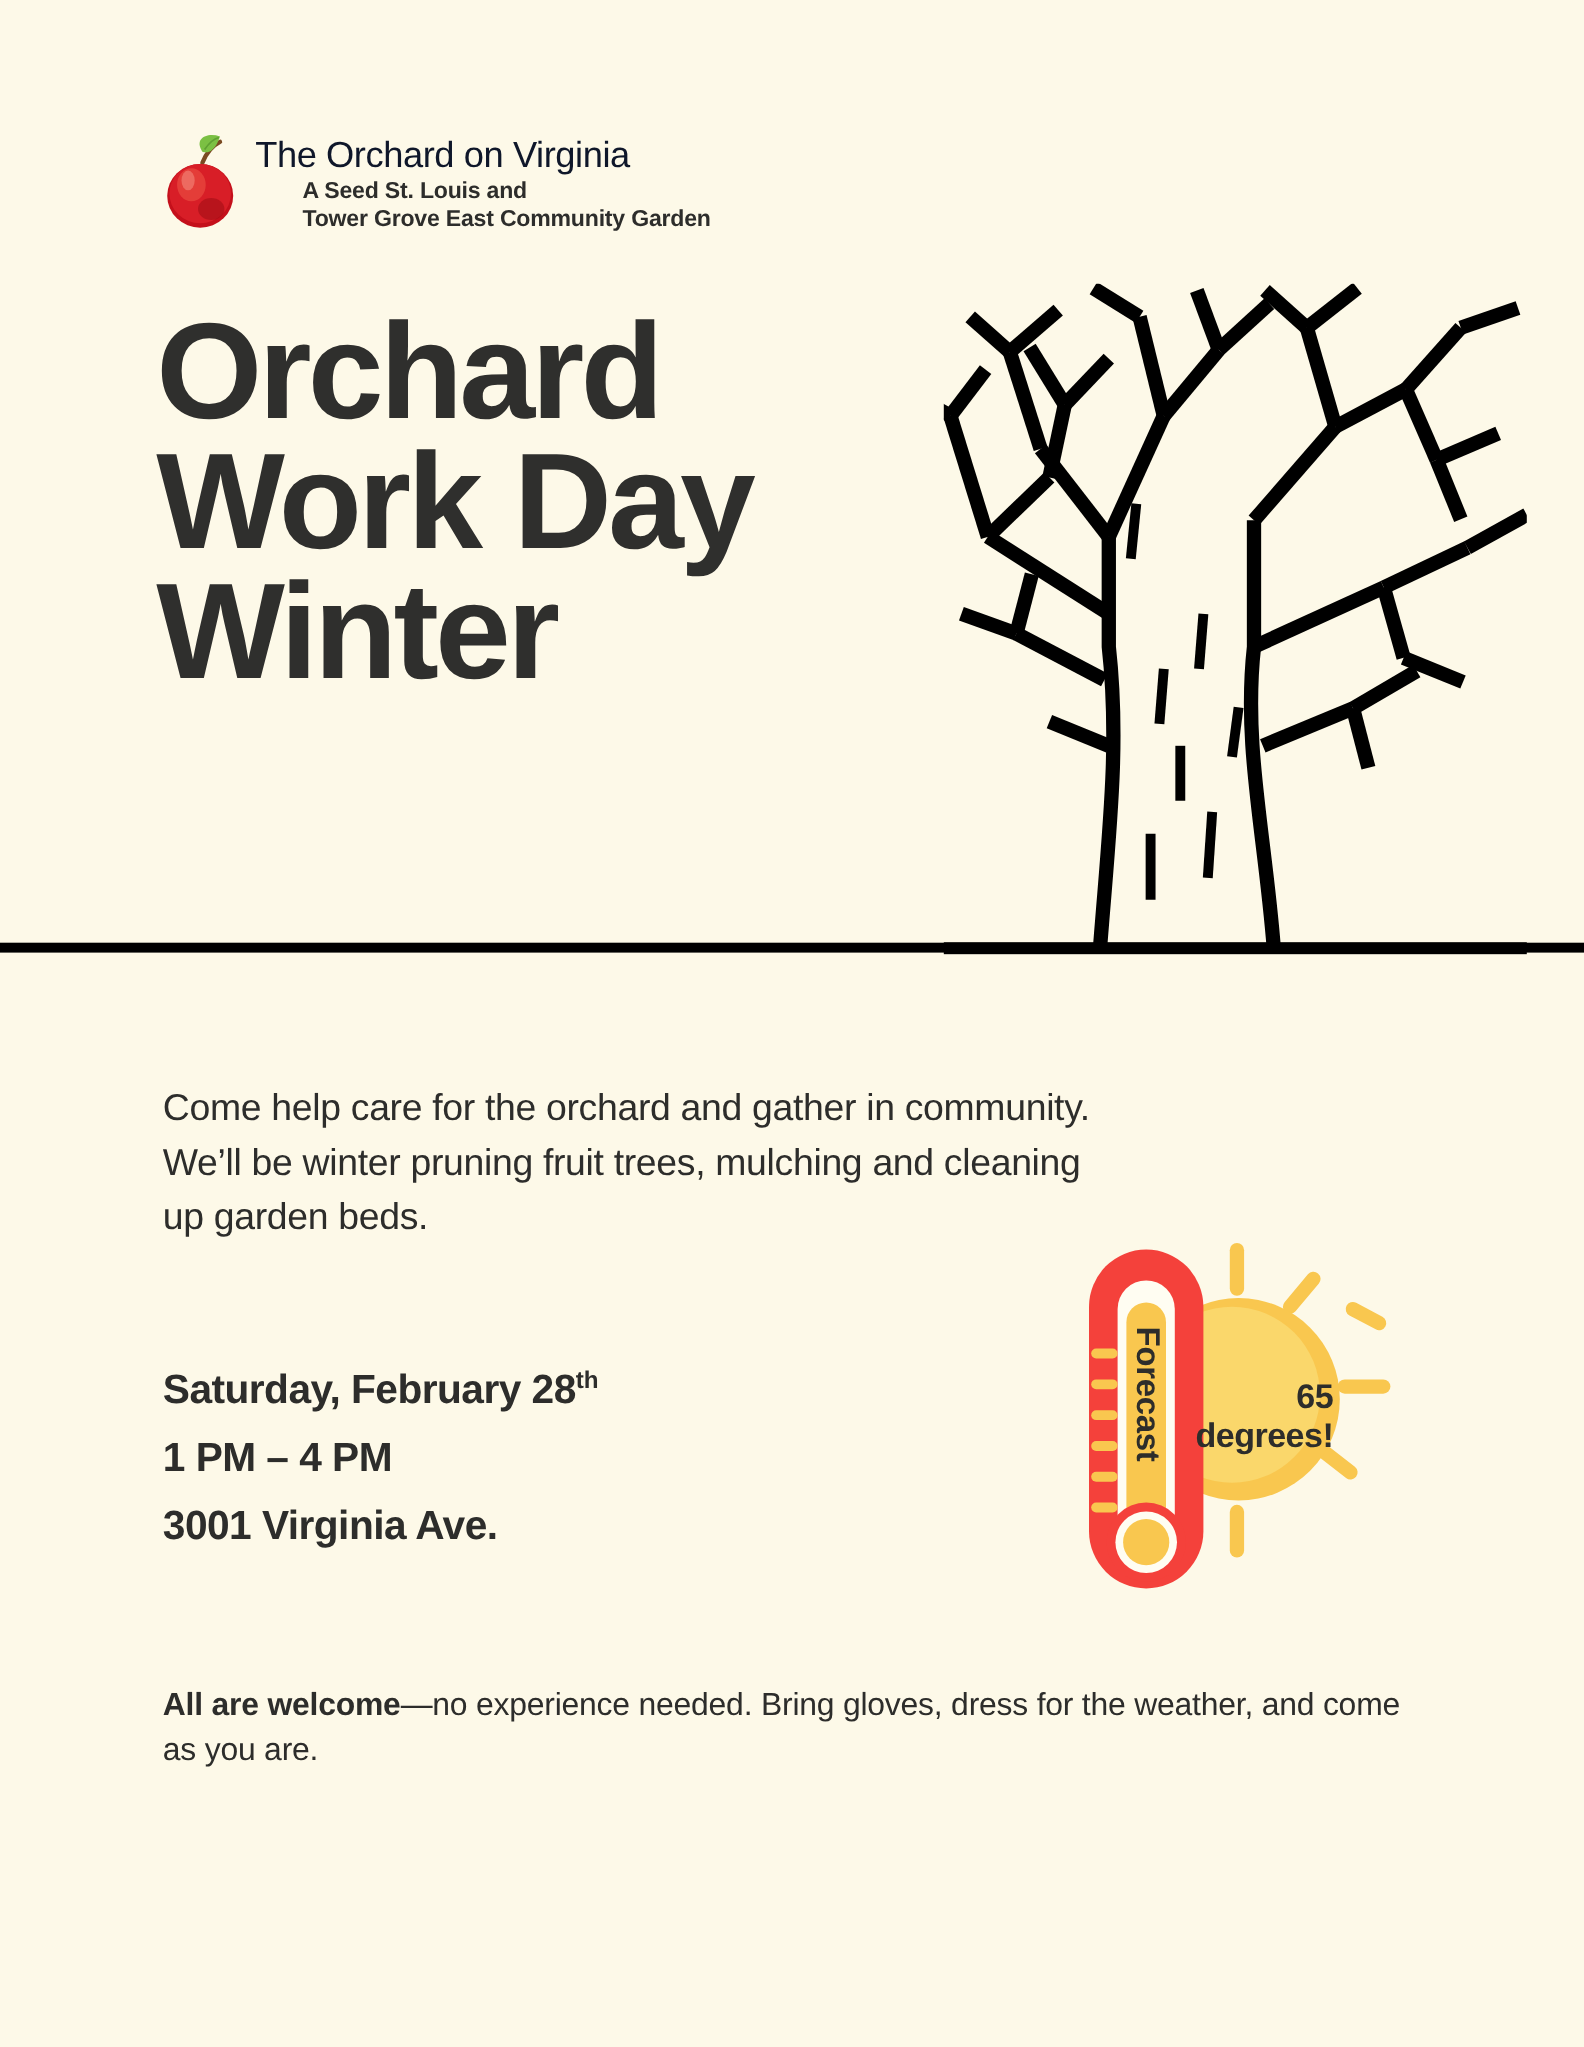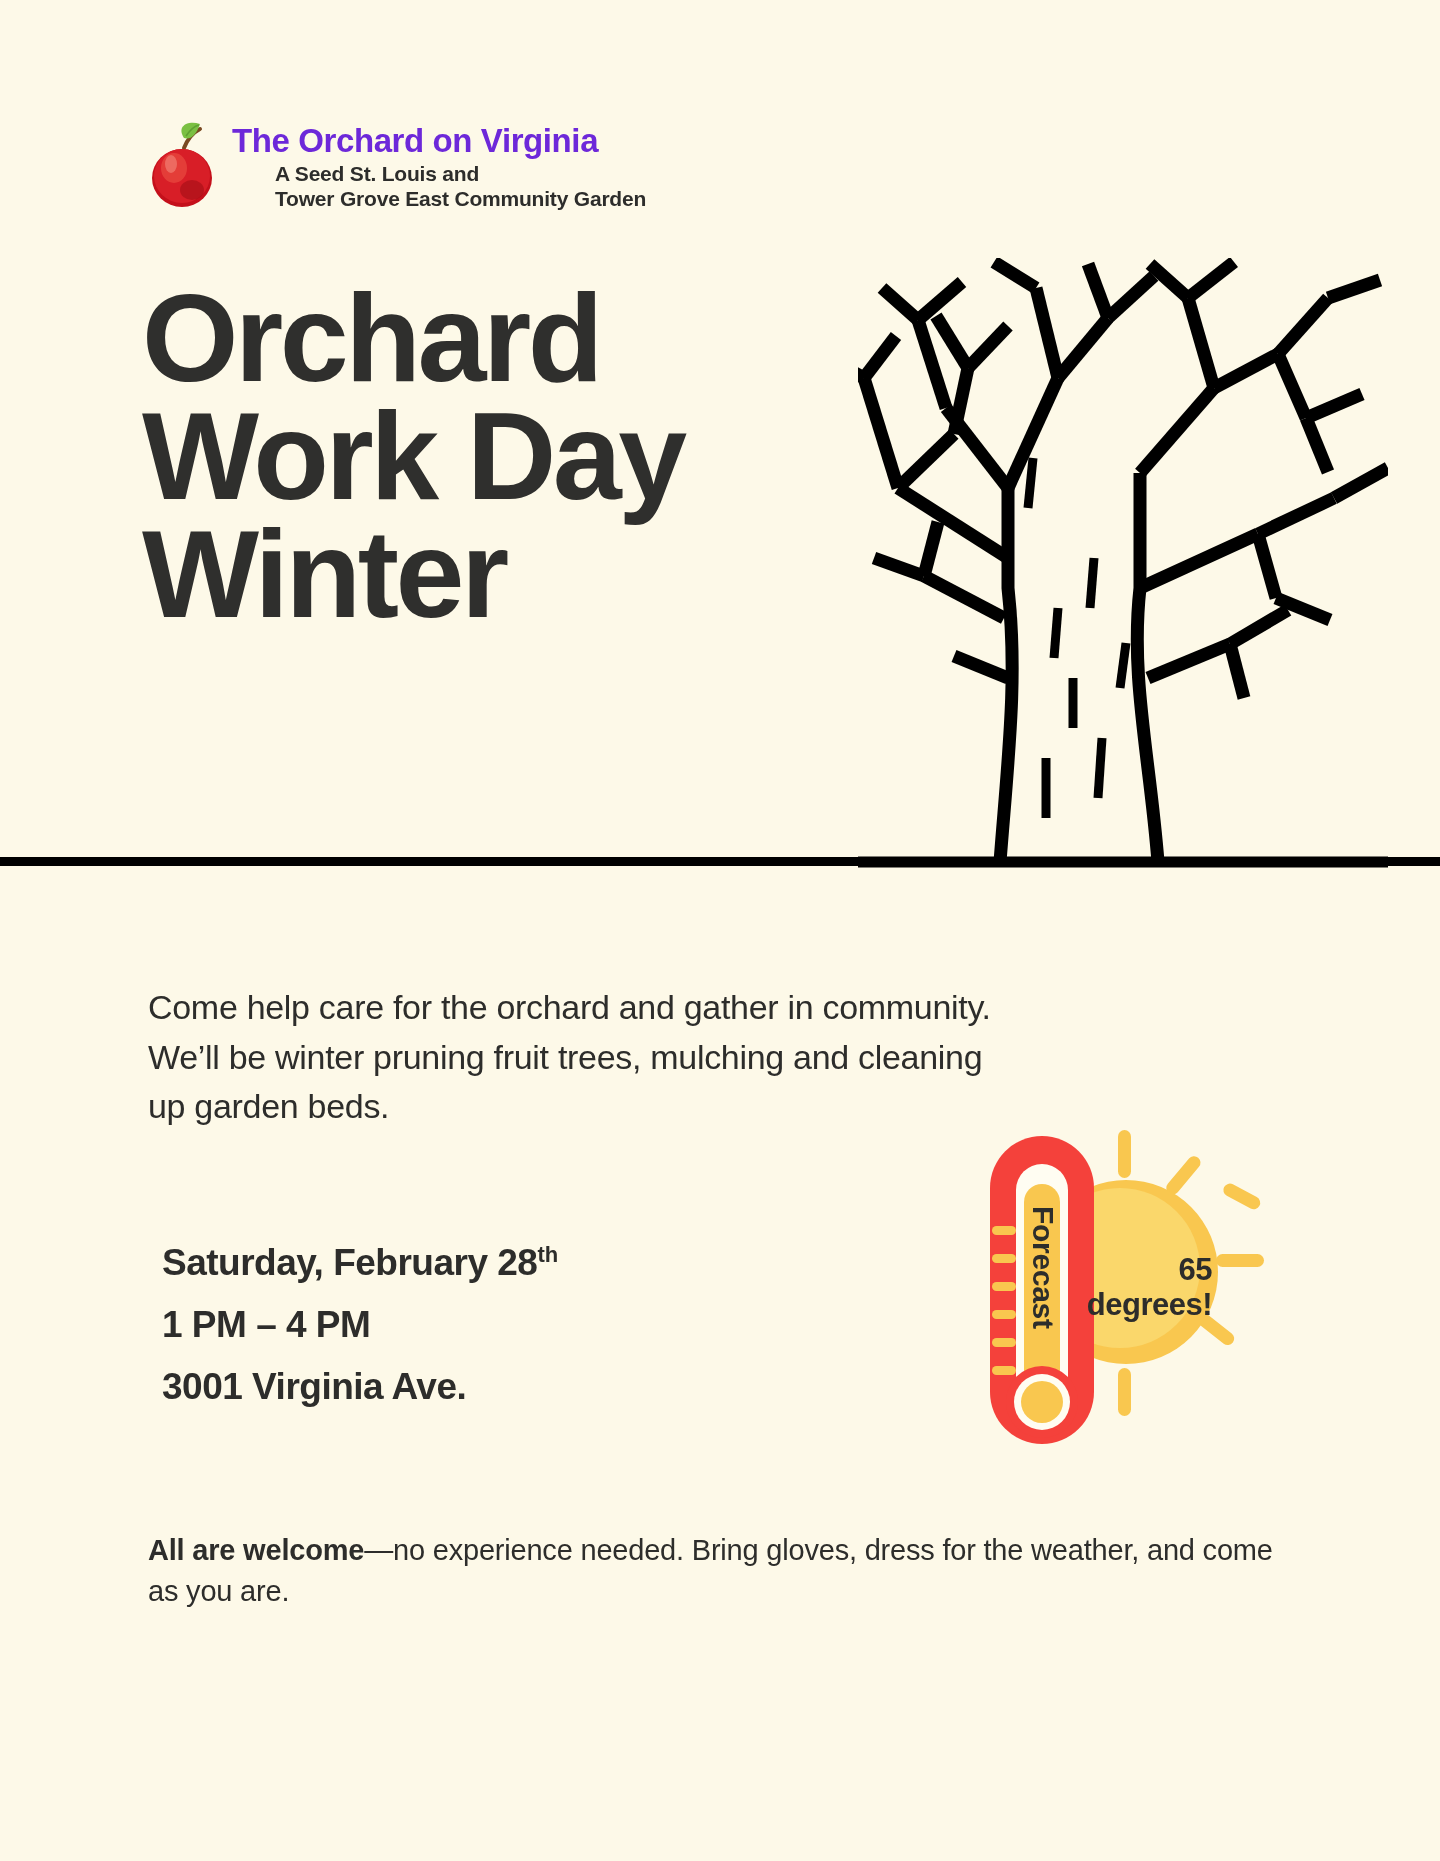--- a/index.html
+++ b/index.html
@@ -10,21 +10,21 @@
     color:#2D2D2B;
     overflow:hidden;
     position:relative;
   }
   .poster{position:relative;width:1440px;height:1861px;}
 
   
   .logo-block{position:absolute;left:148px;top:118px;display:flex;align-items:flex-start;}
   .apple-wrap{width:68px;height:92px;position:relative;margin-right:16px;flex:none;}
   .logo-text{padding-top:6px;}
-  .logo-title{font-size:33px;font-weight:bold;letter-spacing:-0.4px;line-height:1.05;color:#6d28d9;}
+  .logo-title{font-size:33px;font-weight:normal;letter-spacing:-0.4px;line-height:1.05;color:#0f172a;}
   .logo-sub{font-size:21px;font-weight:bold;line-height:1.22;letter-spacing:-0.2px;color:#2D2D2B;margin-top:2px;margin-left:43px;}
 
   
   .title{
     position:absolute;left:142px;top:280px;
     font-size:124px;font-weight:bold;
     line-height:0.95;letter-spacing:-3.5px;
     color:#2F2F2D;
   }
   .title div{white-space:nowrap;}
@@ -36,21 +36,21 @@
   .divider{position:absolute;left:0;top:857px;width:1440px;height:9px;background:#000;}
 
   
   .body-para{
     position:absolute;left:148px;top:972px;width:880px;
     font-size:34px;line-height:1.46;letter-spacing:-0.3px;color:#2D2D2B;margin-top:11px;
   }
 
   
   .details{position:absolute;left:148px;top:1232px;font-weight:bold;color:#2D2D2B;}
-  .details .line{font-size:37px;line-height:1.68;letter-spacing:-0.5px;white-space:nowrap;margin-left:14px;}
+  .details .line{font-size:37px;line-height:1.68;letter-spacing:-0.5px;white-space:nowrap;}
   .details .sup{font-size:22px;vertical-align:super;letter-spacing:0;}
 
   
   .note{
     position:absolute;left:148px;top:1530px;width:1150px;
     font-size:29px;line-height:1.42;letter-spacing:-0.2px;color:#2D2D2B;
   }
   .note b{font-weight:bold;}
 
   

